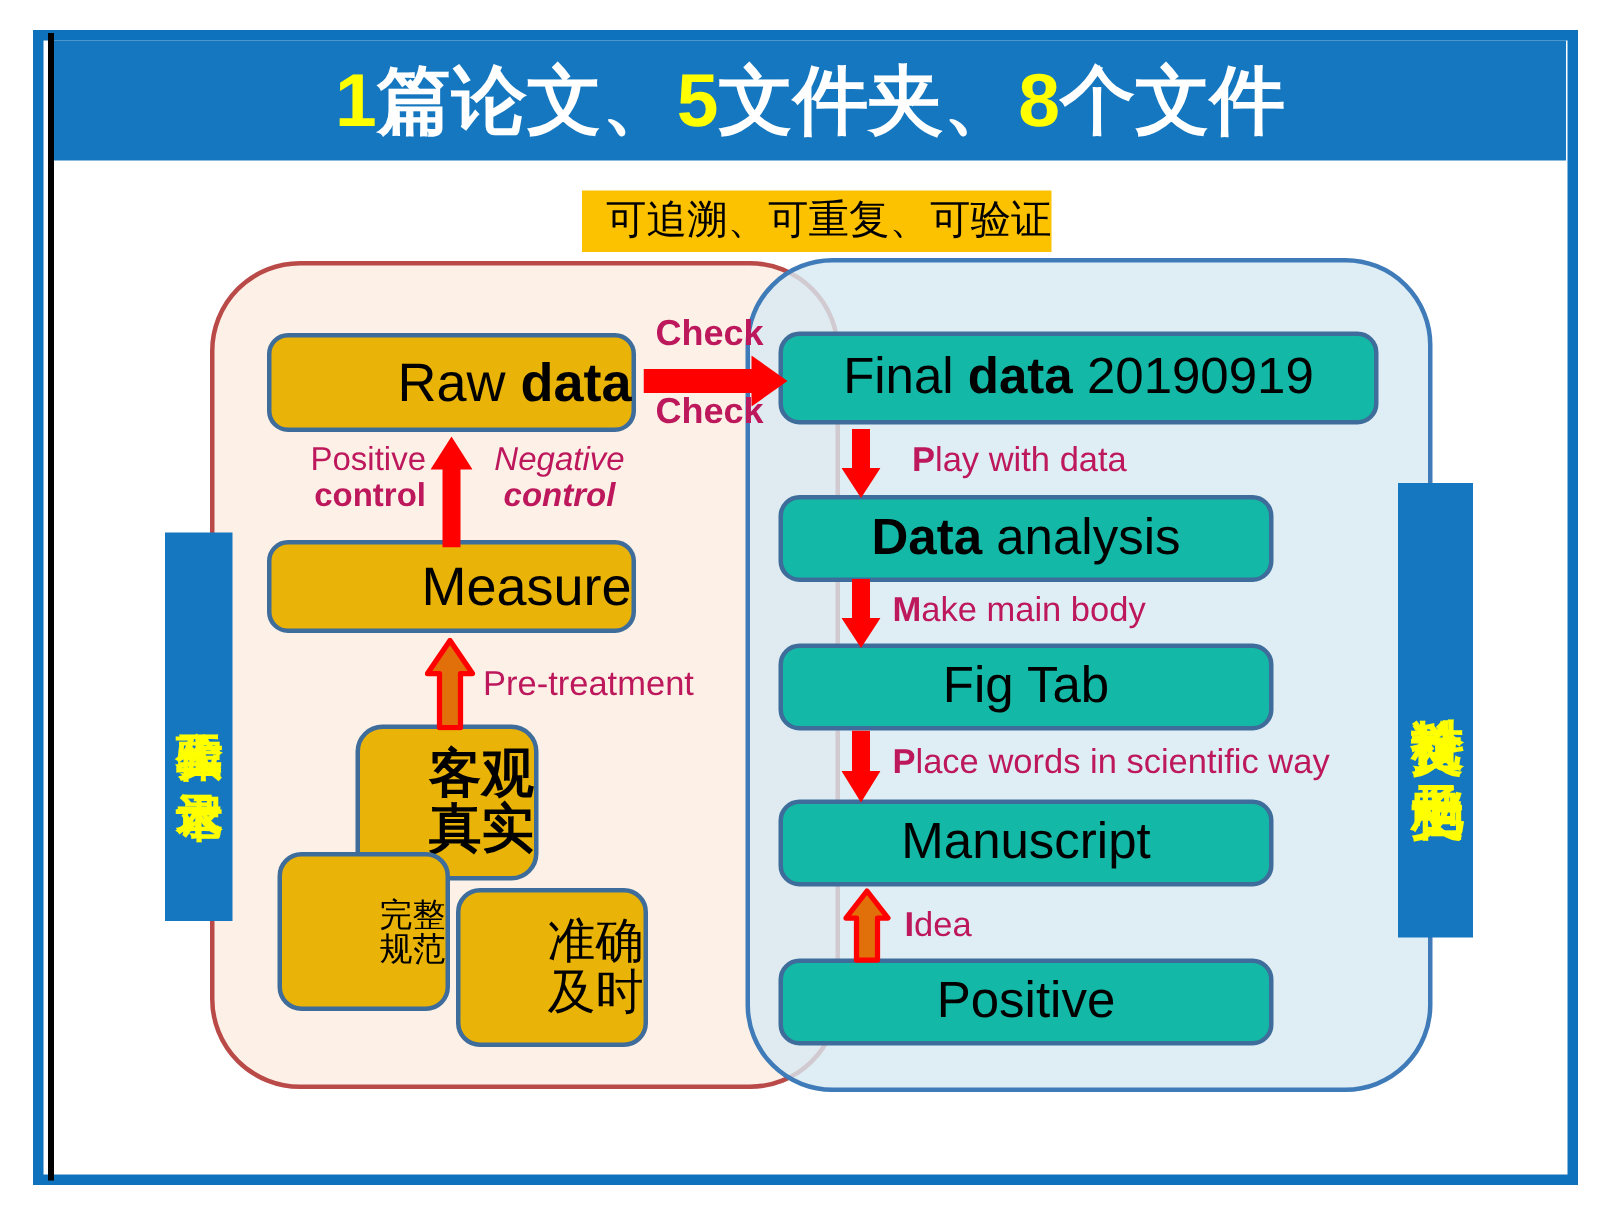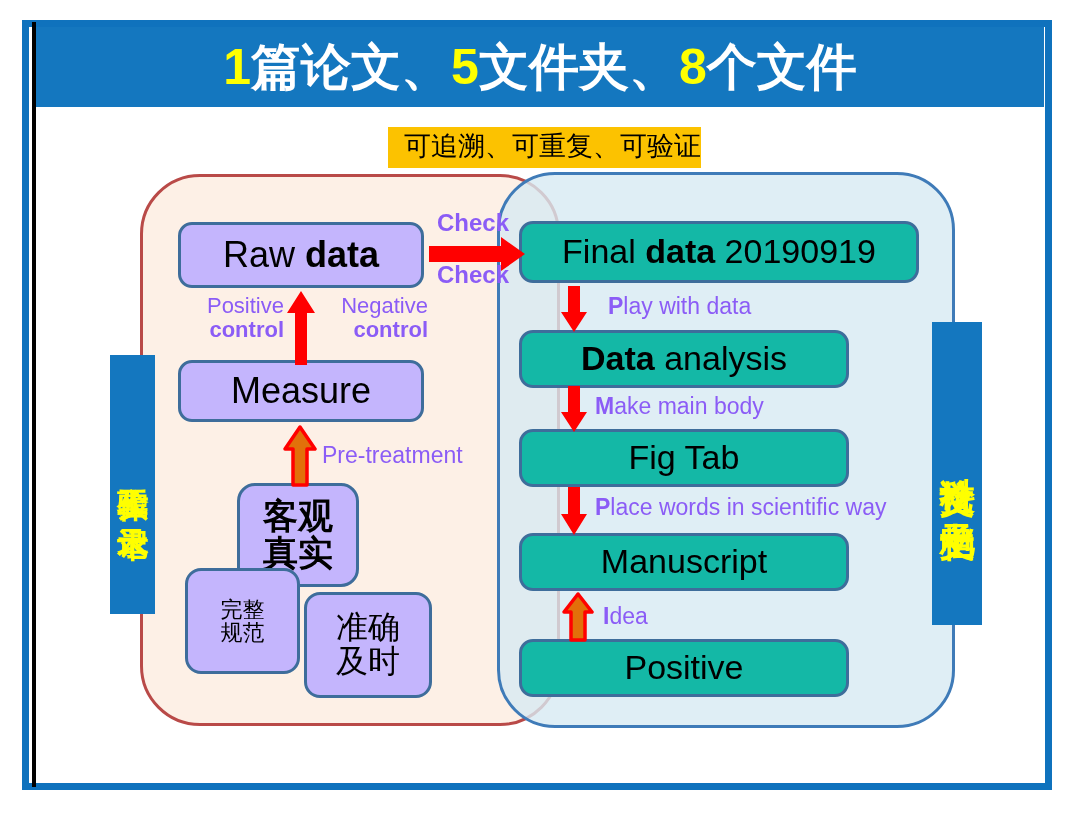--- a/index.html
+++ b/index.html
@@ -138,23 +138,24 @@
     position: absolute;
     box-sizing: border-box;
     display: flex;
     align-items: center;
     justify-content: center;
     color: #000000;
     line-height: 1.05;
     text-align: center;
   }
   .node.peach {
-    background: #c4b5fd;
+    background: #eab308;
     border: 3px solid #3e6d9b;
     border-radius: 14px;
+    justify-content: flex-end;
   }
   .node.blue {
     background: #14b8a6;
     border: 3px solid #3e6d9b;
     border-radius: 14px;
   }
   .node .b { font-weight: bold; }
 
   
   #node-raw-data   { left: 178px; top: 222px; width: 246px; height: 66px; font-size: 36px; }
@@ -191,29 +192,29 @@
   
   #arrow-play  { left: 561px; top: 286px; width: 26px; height: 46px; }
   #arrow-make  { left: 561px; top: 386px; width: 26px; height: 46px; }
   #arrow-place { left: 561px; top: 487px; width: 26px; height: 48px; }
   
   #arrow-idea  { left: 562px; top: 592px; width: 32px; height: 50px; }
 
   
   .alabel {
     position: absolute;
-    color: #8b5cf6;
+    color: #be185d;
     white-space: nowrap;
     line-height: 1.08;
   }
   #label-positive {
     left: 192px; top: 294px; width: 92px; font-size: 22px; text-align: right;
   }
   #label-negative {
-    left: 318px; top: 294px; width: 110px; font-size: 22px; text-align: right;
+    left: 318px; top: 294px; width: 110px; font-size: 22px; text-align: center; font-style: italic;
   }
   .alabel .b2 { font-weight: bold; display: block; }
 
   #label-check-top    { left: 437px; top: 210px; font-size: 24px; font-weight: bold; }
   #label-check-bottom { left: 437px; top: 262px; font-size: 24px; font-weight: bold; }
 
   #label-pretreat { left: 322px; top: 443px; font-size: 23px; }
   #label-play     { left: 595px; top: 294px; font-size: 23px; margin-left: 13px; }
   #label-make     { left: 595px; top: 394px; font-size: 23px; }
   #label-place    { left: 595px; top: 495px; font-size: 23px; }

